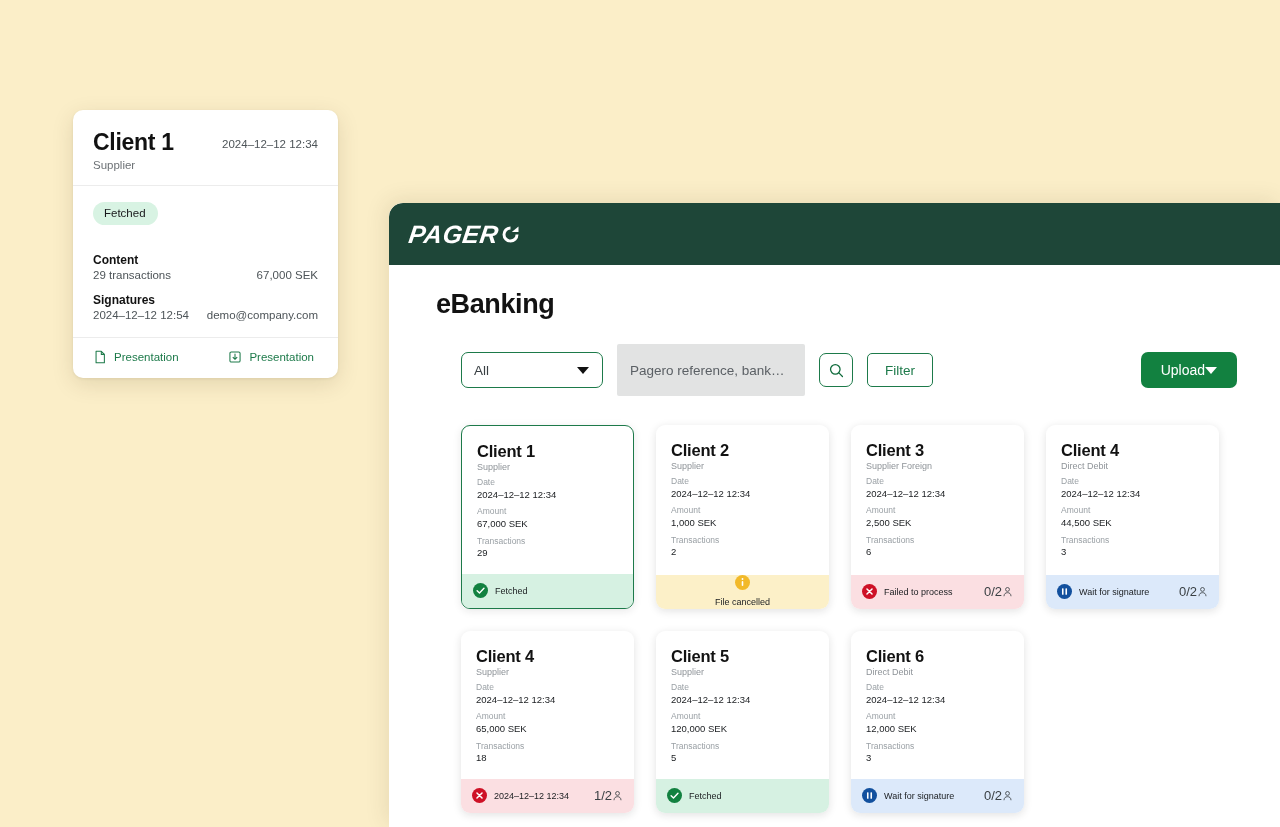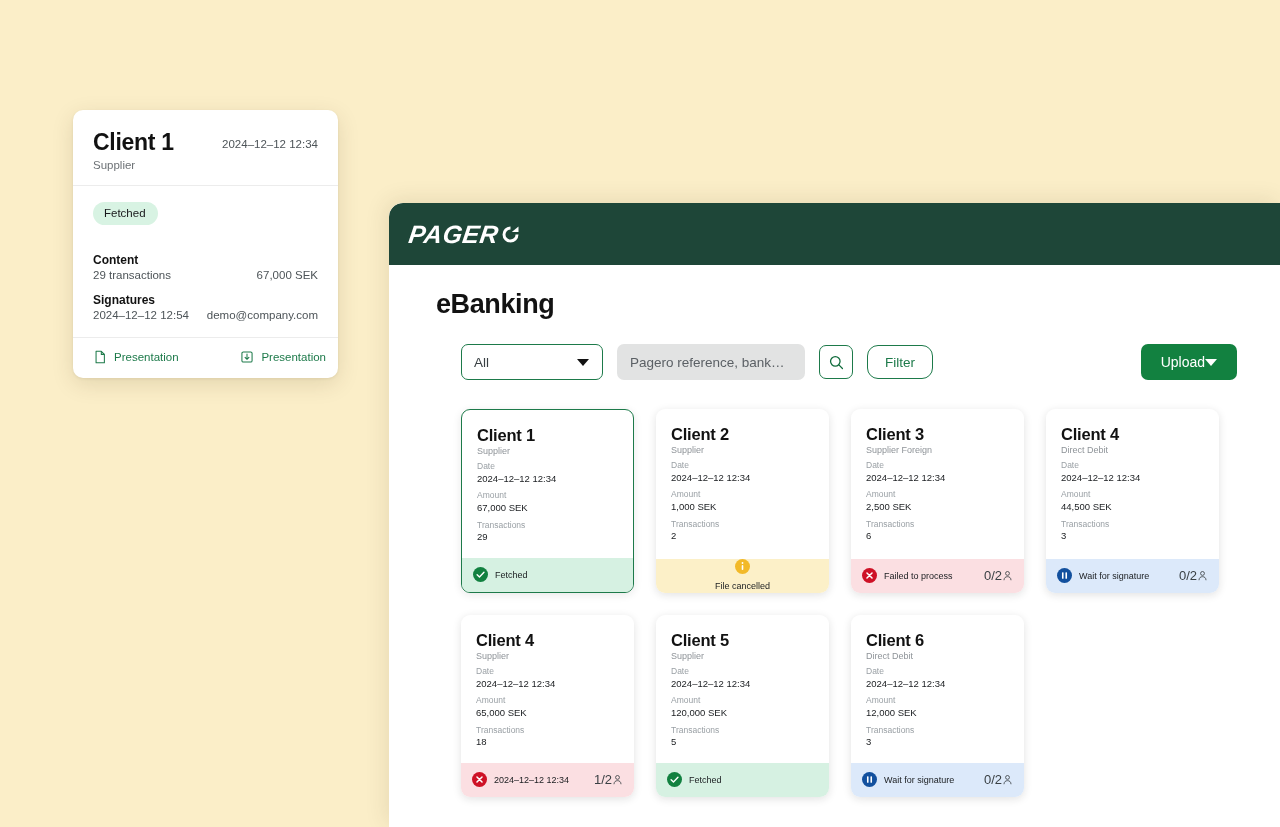--- a/index.html
+++ b/index.html
@@ -80,21 +80,21 @@
   }
   .kv-right {
     position: absolute;
     right: 0;
     bottom: 0;
     font-size: 11.5px;
     color: #4d5458;
   }
   .detail-footer {
     display: flex;
-    padding: 12px 12px 14px 20px;
+    padding: 12px 24px 14px 20px;
   }
   .detail-footer .fitem {
     display: flex;
     align-items: center;
     gap: 7px;
     font-size: 11.5px;
     color: #1d7a4a;
     cursor: pointer;
   }
   .detail-footer .fitem:last-child { margin-left: auto; }
@@ -171,23 +171,23 @@
   .select-all .caret {
     position: absolute;
     right: 13px;
     width: 0; height: 0;
     border-left: 6px solid transparent;
     border-right: 6px solid transparent;
     border-top: 7px solid #111;
   }
   .search-input {
     width: 188px;
-    height: 36px;
+    height: 52px;
     border: none;
-    border-radius: 7px;
+    border-radius: 2px;
     background: #e2e3e3;
     color: #5b6065;
     font-size: 13.5px;
     font-family: "Liberation Sans", sans-serif;
     padding: 0 13px;
   }
   .search-input::placeholder { color: #5b6065; }
   .icon-btn {
     width: 34px; height: 34px;
     border: 1.3px solid #1d7a4a;
@@ -195,21 +195,21 @@
     background: #fff;
     display: flex;
     align-items: center;
     justify-content: center;
     cursor: pointer;
   }
   .filter-btn {
     height: 34px;
     padding: 0 17px;
     border: 1.3px solid #1d7a4a;
-    border-radius: 11px;
+    border-radius: 5px;
     background: #fff;
     color: #1d7a4a;
     font-size: 13.5px;
     font-family: "Liberation Sans", sans-serif;
     cursor: pointer;
   }
   .upload-btn {
     margin-left: auto;
     margin-right: 43px;
     height: 36px;

